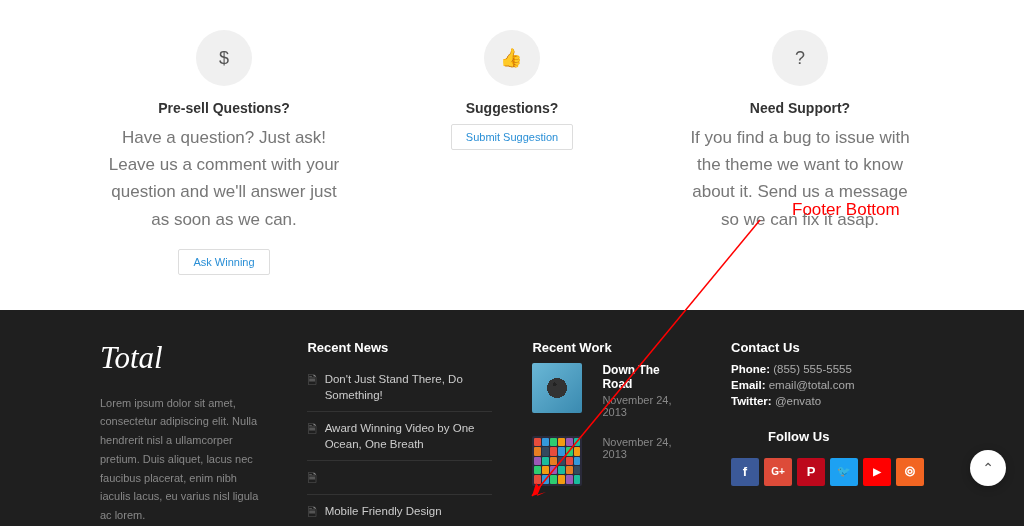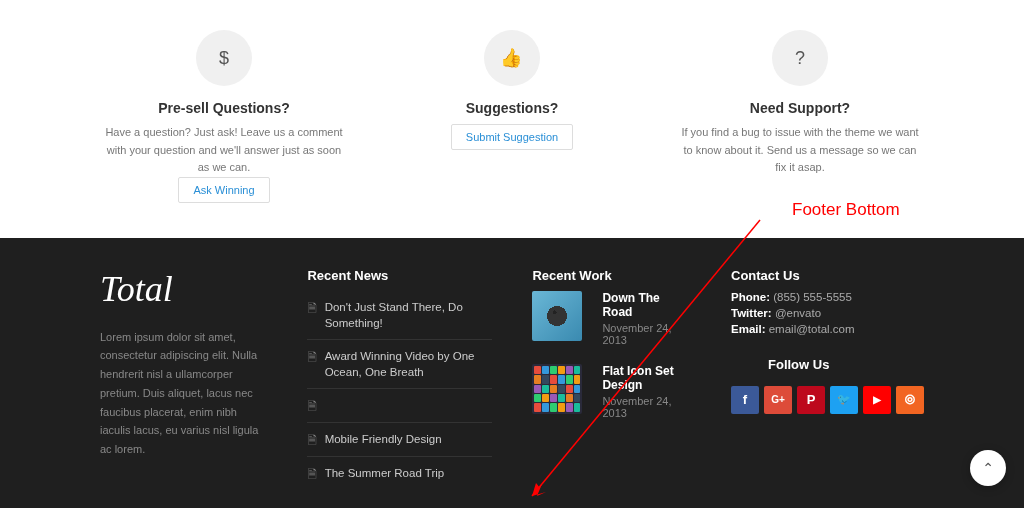--- a/index.html
+++ b/index.html
@@ -2,32 +2,32 @@
 <html><head>
   <meta charset="utf-8">
   <style>
     * { margin: 0; padding: 0; box-sizing: border-box; }
     body { font-family: -apple-system, BlinkMacSystemFont, "Segoe UI", Arial, sans-serif; background: #fff; width: 1024px; height: 526px; overflow: hidden; position: relative; }
     
     .top-section { padding: 30px 100px 35px; display: flex; justify-content: space-between; gap: 40px; }
     .feature-box { flex: 1; text-align: center; }
     .feature-icon { width: 56px; height: 56px; border-radius: 50%; background: #f0f0f0; display: inline-flex; align-items: center; justify-content: center; color: #555; font-size: 18px; margin-bottom: 14px; }
     .feature-title { font-size: 14px; font-weight: 600; color: #333; margin-bottom: 8px; }
-    .feature-desc { font-size: 11px; color: #777; line-height: 1.6; padding: 0 5px; }
+    .feature-desc { font-size: 17px; color: #777; line-height: 1.6; margin-bottom: 16px; padding: 0 5px; }
     .feature-btn { display: inline-block; padding: 6px 14px; font-size: 11px; color: #2A8FD6; background: #fff; border: 1px solid #ddd; border-radius: 2px; cursor: pointer; }
     
     .footer { background: #1f1f1f; color: #aaa; padding: 30px 100px 18px; min-height: 240px; }
     .footer-cols { display: flex; gap: 40px; }
     .footer-col { flex: 1; }
     .footer-col-1 { flex: 0.95; }
     .footer-col-2 { flex: 1.05; }
     .footer-col-3 { flex: 0.9; }
     .footer-col-4 { flex: 1; }
     
-    .brand { font-family: 'Brush Script MT', cursive; font-size: 36px; font-style: italic; color: #fff; margin-bottom: 18px; font-weight: 400; }
+    .brand { font-family: 'Brush Script MT', cursive; font-size: 31px; font-style: italic; color: #fff; margin-bottom: 18px; font-weight: 400; }
     .about-text { font-size: 11px; line-height: 1.7; color: #888; }
     
     .footer-heading { font-size: 13px; font-weight: 600; color: #fff; margin-bottom: 8px; }
     
     .news-list { list-style: none; }
     .news-item { display: flex; align-items: flex-start; gap: 8px; padding: 8px 0; border-bottom: 1px solid #333; font-size: 11.5px; color: #ccc; line-height: 1.4; }
     .news-item:last-child { border-bottom: none; }
     .news-icon { flex-shrink: 0; color: #888; margin-top: 1px; }
     
     .work-item { display: flex; gap: 20px; margin-bottom: 18px; }
@@ -146,30 +146,29 @@
             <span style="background:#e67e22"></span>
             <span style="background:#34495e"></span>
           <span style="background:#e74c3c"></span>
             <span style="background:#3498db"></span>
             <span style="background:#2ecc71"></span>
             <span style="background:#f39c12"></span>
             <span style="background:#9b59b6"></span>
             <span style="background:#1abc9c"></span>
         </div>
         <div class="work-info">
-          <div class="work-title">Flat Icon Set Design</div>
           <div class="work-date">November 24, 2013</div>
         </div>
       </div>
     </div>
     <div class="footer-col footer-col-4">
       <h4 class="footer-heading">Contact Us</h4>
       <div class="contact-row"><span class="contact-label">Phone:</span> <span>(855) 555-5555</span></div>
+      <div class="contact-row"><span class="contact-label">Email:</span> <span>email@total.com</span></div>
       <div class="contact-row"><span class="contact-label">Twitter:</span> <span>@envato</span></div>
-      <div class="contact-row"><span class="contact-label">Email:</span> <span>email@total.com</span></div>
       <h4 class="follow-heading">Follow Us</h4>
       <div class="social-row">
         <a class="social-btn sb-fb">f</a>
         <a class="social-btn sb-gp" style="font-size:10px">G+</a>
         <a class="social-btn sb-pin">P</a>
         <a class="social-btn sb-tw" style="font-size:11px">🐦</a>
         <a class="social-btn sb-yt" style="font-size:10px">▶</a>
         <a class="social-btn sb-rss">⦾</a>
       </div>
     </div>

